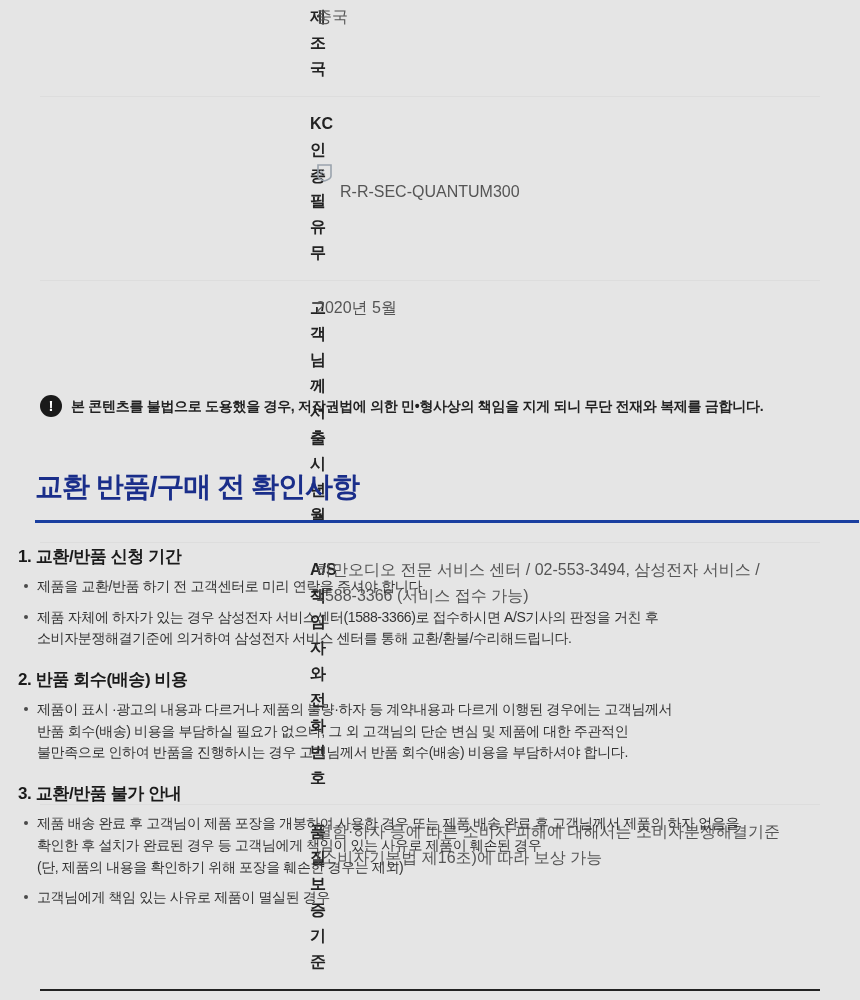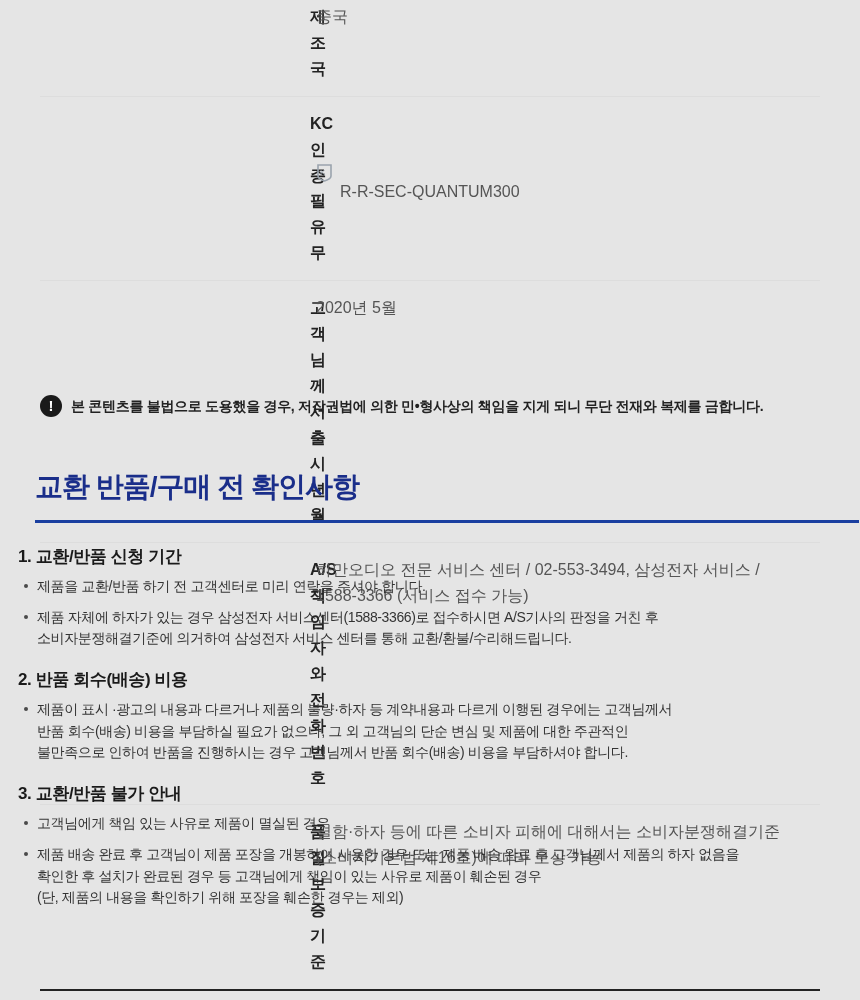--- a/index.html
+++ b/index.html
@@ -223,22 +223,22 @@
       <ul>
         <li>제품이 표시 ·광고의 내용과 다르거나 제품의 불량·하자 등 계약내용과 다르게 이행된 경우에는 고객님께서
 반품 회수(배송) 비용을 부담하실 필요가 없으나, 그 외 고객님의 단순 변심 및 제품에 대한 주관적인
 불만족으로 인하여 반품을 진행하시는 경우 고객님께서 반품 회수(배송) 비용을 부담하셔야 합니다.</li>
       </ul>
     </div>
 
     <div class="blk">
       <h3>3. 교환/반품 불가 안내</h3>
       <ul>
-        <li>고객님에게 책임 있는 사유로 제품이 멸실된 경우</li>
         <li>제품 배송 완료 후 고객님이 제품 포장을 개봉하여 사용한 경우 또는 제품 배송 완료 후 고객님께서 제품의 하자 없음을
 확인한 후 설치가 완료된 경우 등 고객님에게 책임이 있는 사유로 제품이 훼손된 경우
 (단, 제품의 내용을 확인하기 위해 포장을 훼손한 경우는 제외)</li>
+        <li>고객님에게 책임 있는 사유로 제품이 멸실된 경우</li>
       </ul>
     </div>
 
   </div>
 
 </div>
 
 </body></html>

